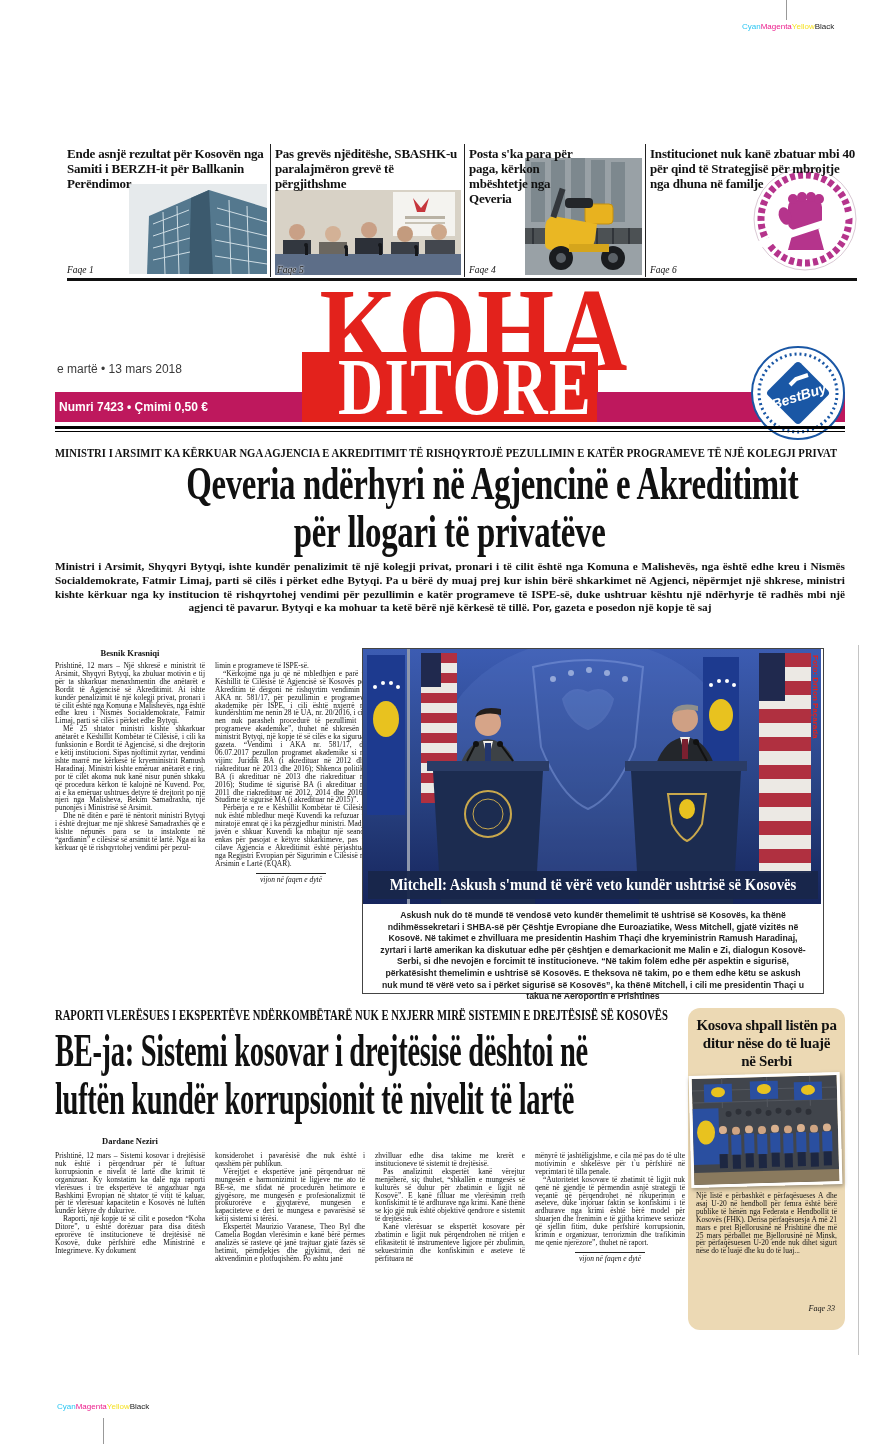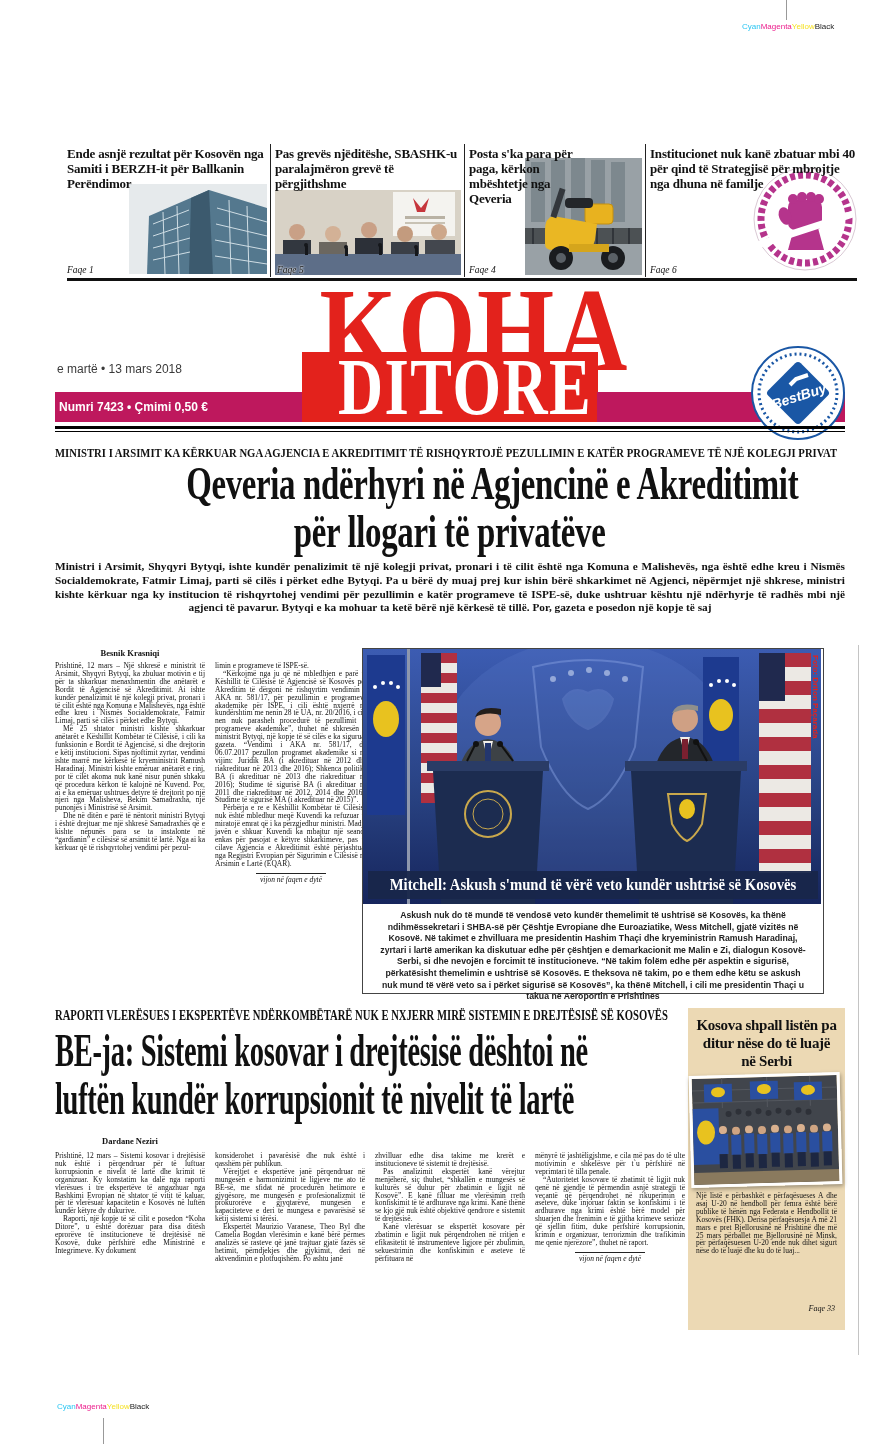--- a/index.html
+++ b/index.html
@@ -374,21 +374,21 @@
     <p class="ind">Pas analizimit ekspertët kanë vërejtur menjëherë, siç thuhet, “shkallën e mungesës së kulturës së duhur për zbatimin e ligjit në Kosovë”. E kanë filluar me vlerësimin rreth konfiskimit të të ardhurave nga krimi. Kanë thënë se kjo gjë nuk është objektivë qendrore e sistemit të drejtësisë.</p>
     <p class="ind">Kanë vlerësuar se ekspertët kosovare për zbatimin e ligjit nuk përqendrohen në rritjen e efikasitetit të instrumenteve ligjore për zbulimin, sekuestrimin dhe konfiskimin e aseteve të përfituara në</p>
   </div>
   <div class="abs bodycol" style="left:535px;top:1152px;width:150px;">
     <p>mënyrë të jashtëligjshme, e cila më pas do të ulte motivimin e shkelësve për t`u përfshirë në veprimtari të tilla penale.</p>
     <p class="ind">“Autoritetet kosovare të zbatimit të ligjit nuk qenë në gjendje të përmendin asnjë strategji të veçantë që përqendrohet në rikuperimin e aseteve, duke injoruar faktin se konfiskimi i të ardhurave nga krimi është bërë model për shuarjen dhe frenimin e të gjitha krimeve serioze që sjellin fitim, duke përfshirë korrupsionin, krimin e organizuar, terrorizmin dhe trafikimin me qenie njerëzore”, thuhet në raport.</p>
     <div class="contrule"></div>
     <p class="vijon">vijon në faqen e dytë</p>
   </div>
 
-  <div class="abs sidebar" style="left:688px;top:1008px;width:157px;height:322px;">
+  <div class="abs sidebar" style="left:688px;top:1008px;width:157px;height:322px;border-radius:12px;">
     <div class="sidebar-title" style="padding:8px 6px 2px 6px;">Kosova shpall listën pa ditur nëse do të luajë në Serbi</div>
     <div class="abs sideimgwrap" style="left:2px;top:66px;width:145px;height:106px;">
       <svg width="145" height="106" viewBox="0 0 145 106" style="display:block;">
         <rect width="145" height="106" fill="#41454c"></rect>
         <g stroke="#54585f" stroke-width="1">
           <line x1="0" y1="12" x2="145" y2="12"></line>
             <line x1="0" y1="24" x2="145" y2="24"></line>
           <line x1="30" y1="0" x2="30" y2="30"></line>
             <line x1="75" y1="0" x2="75" y2="30"></line>
             <line x1="118" y1="0" x2="118" y2="30"></line>

